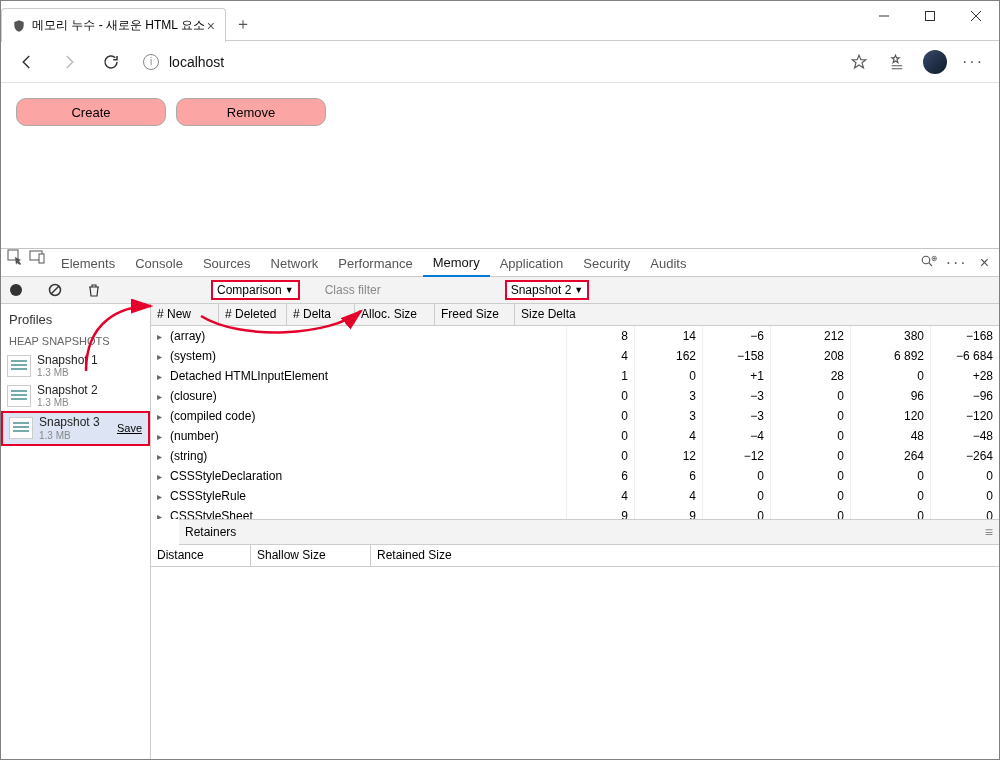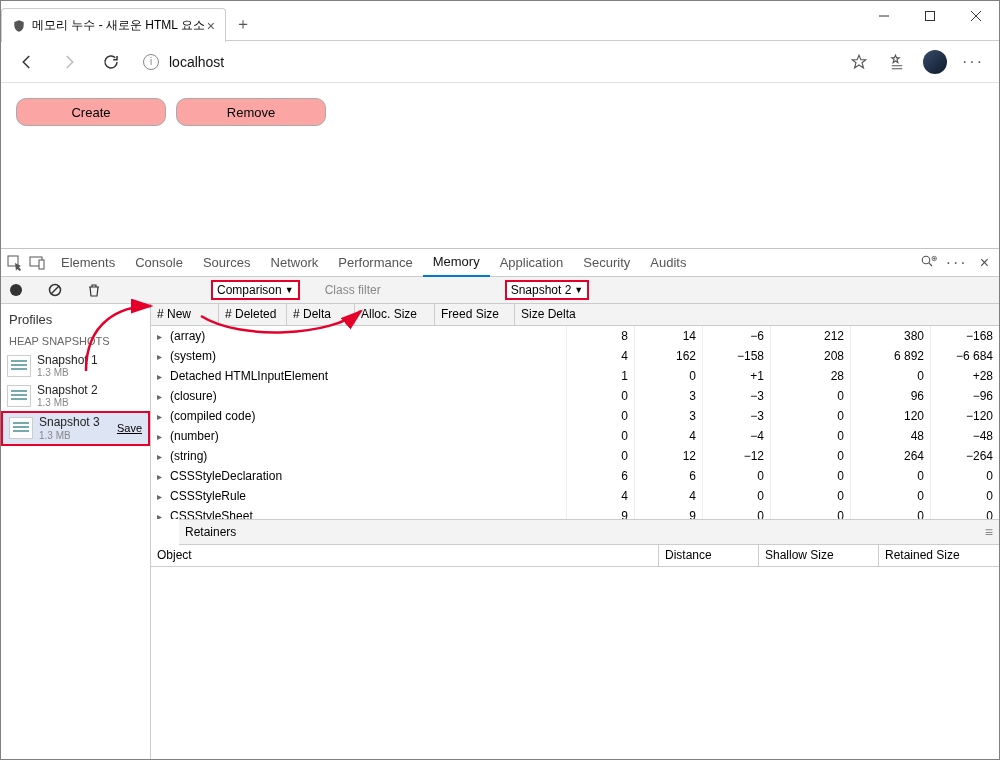--- a/index.html
+++ b/index.html
@@ -29,21 +29,21 @@
 .url-act svg { width: 18px; height: 18px; }
 .avatar { width: 24px; height: 24px; border-radius: 50%; background: linear-gradient(135deg,#3a4a6a,#0d1a2a); margin: 0 6px; }
 .more-h { font-size: 16px; letter-spacing: 2px; }
 
 
 .page-content { height: 165px; padding: 15px; display: flex; gap: 10px; background: #fff; }
 .page-btn { width: 150px; height: 28px; border: 1px solid #aaa; background: #fca5a5; font-size: 13px; border-radius: 10px; }
 
 
 .devtools { flex: 1; display: flex; flex-direction: column; border-top: 1px solid #c4c4c4; min-height: 0; }
-.dt-tabs { height: 28px; display: flex; align-items: center; padding: 0 6px; font-size: 13px; color: #555; border-bottom: 1px solid #ccc; background:#fff; }
+.dt-tabs { height: 28px; display: flex; padding: 0 6px; font-size: 13px; color: #555; border-bottom: 1px solid #ccc; background:#fff; }
 .dt-tabs .pick { width:16px; height:16px; margin-right:6px; }
 .dt-tab { padding: 0 10px; height: 28px; display: flex; align-items: center; }
 .dt-tab.active { border-bottom: 2px solid #0078d4; color: #111; }
 .dt-right { margin-left: auto; display: flex; align-items: center; gap: 8px; }
 .dt-close { font-size: 16px; padding: 0 4px; }
 
 .dt-toolbar { height: 27px; display: flex; align-items: center; padding: 0 8px; gap: 25px; border-bottom: 1px solid #ccc; background: #f3f3f3; font-size: 12px; position: relative; }
 .tool-icon { width:14px; height:14px; }
 .dt-select { height: 20px; border: 1px solid #aaa; font-size: 12px; background: #fff; padding: 0 4px; display: flex; align-items: center; }
 .dt-select .tri { font-size: 9px; margin-left: 3px; }
@@ -380,21 +380,20 @@
             <div class="num w80">0</div>
             <div class="num w68" style="border-right:none">0</div>
           </div>
         </div>
 
       <div class="retainers-head">
         <span>Retainers</span>
         <span class="menu">≡</span>
       </div>
       <div class="ret-cols">
-        <div class="ret-obj">Object</div>
         <div class="ret-c">Distance</div>
         <div class="ret-c" style="width:120px">Shallow Size</div>
         <div class="ret-c" style="width:120px;border-right:none">Retained Size</div>
       </div>
       <div class="ret-body"></div>
     </div>
   </div>
 </div>
 
 <svg class="overlay" style="left:0;top:0" width="1000" height="760">

